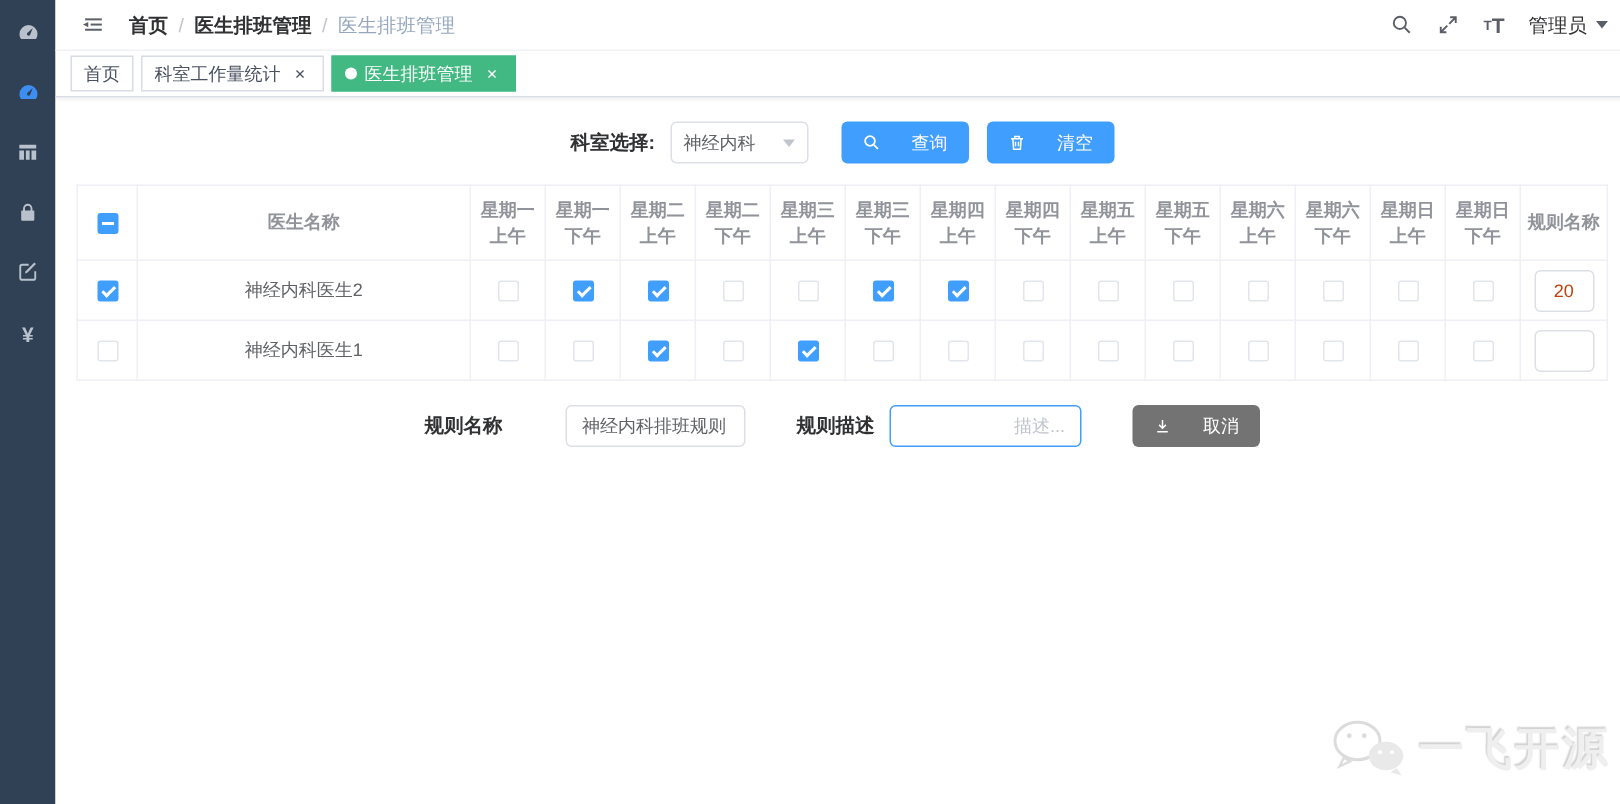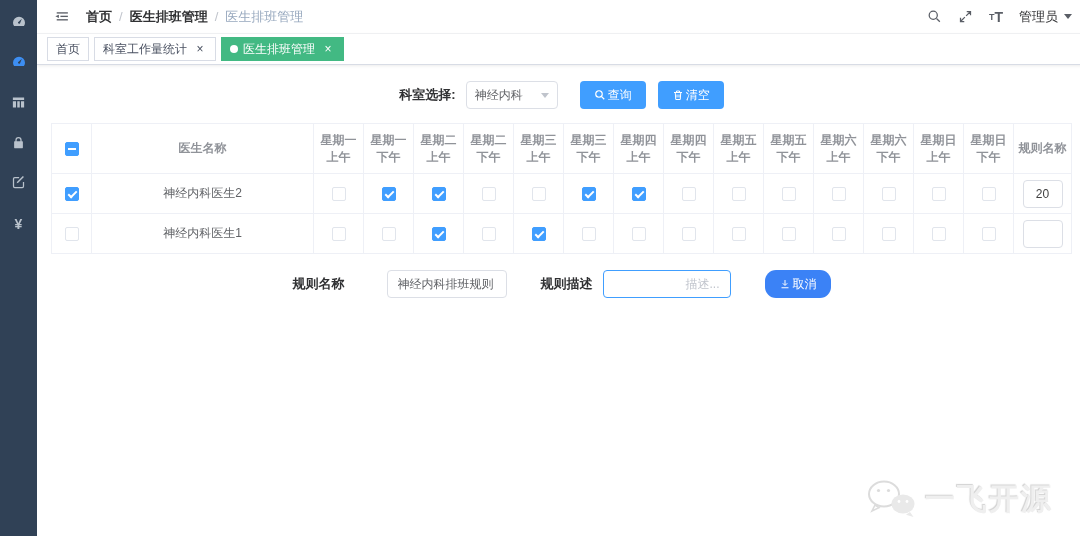--- a/index.html
+++ b/index.html
@@ -44,58 +44,58 @@
 
   
   .filter-row { display:flex; align-items:center; justify-content:center; margin:16px 0 14px; }
   .filter-label { font-size:13px; font-weight:bold; color:#303133; margin-right:10px; }
   .select-box { width:92px; height:28px; border:1px solid #dcdfe6; border-radius:4px; background:#fff;
     display:flex; align-items:center; padding:6px 8px; cursor:pointer; }
   .select-box .sel-val { font-size:12px; color:#606266; flex:1; }
   .sel-arrow { width:0; height:0; border-left:4px solid transparent; border-right:4px solid transparent;
     border-top:5px solid #c0c4cc; }
   .btn { height:28px; border:none; border-radius:4px; color:#fff; font-size:12px; padding:0 14px;
-    display:inline-flex; align-items:center; gap:2px; cursor:pointer;
+    display:inline-flex; align-items:center; gap:21px; cursor:pointer;
     font-family:Liberation Serif, serif; }
   .btn-blue { background:#409eff; }
-  .btn-red { background:#3b82f6;border-radius:11px; }
+  .btn-red { background:#737373; }
   .ml20 { margin-left:22px; } .ml10 { margin-left:12px; }
 
   
   .table-wrap { padding:0 14px; }
   table.sched { width:100%; border-collapse:collapse; table-layout:fixed; }
   table.sched th, table.sched td { border:1px solid #eef0f6; text-align:center; vertical-align:middle; }
   table.sched th { height:50px; color:#909399; font-size:12px; font-weight:bold; line-height:17px; }
   table.sched td { height:40px; color:#606266; font-size:12px; }
   col.c-check { width:40px; } col.c-name { width:222px; } col.c-day { width:50px; } col.c-limit { width:58px; }
 
   .cb { display:inline-block; width:14px; height:14px; border:1px solid #e1e5ec; border-radius:2px;
     background:#fff; position:relative; vertical-align:middle; cursor:pointer; }
   .cb.checked { background:#409eff; border-color:#409eff; }
   .cb.checked::after { content:""; position:absolute; left:4px; top:1px; width:3px; height:7px;
     border:solid #fff; border-width:0 2px 2px 0; transform:rotate(45deg); }
   .cb.indeterminate { background:#409eff; border-color:#409eff; }
   .cb.indeterminate::after { content:""; position:absolute; left:2px; top:5px; width:8px; height:2px; background:#fff; }
 
   .limit-input { width:40px; height:28px; border:1px solid #dcdfe6; border-radius:4px; text-align:center;
-    font-size:12px; color:#404040; outline:none; font-family:inherit; }
+    font-size:12px; color:#c2410c; outline:none; font-family:inherit; }
 
   
   .rule-row { display:flex; align-items:center; justify-content:center; margin-top:16px; gap:10px; }
   .rule-label { font-size:13px; font-weight:bold; color:#303133; }
   .rule-input { height:28px; border:1px solid #dcdfe6; border-radius:4px; padding:0 10px; font-size:12px;
     color:#606266; outline:none; font-family:inherit; }
   .rule-input::placeholder { color:#c0c4cc; }
   .rule-input.focused { border-color:#409eff;text-align:right; }
   #rule-name-input { width:120px;margin-left:32px; }
   #rule-desc-input { width:128px; }
   .gap6 { width:14px; }
 
   
-  .watermark { position:absolute; right:33px; bottom:16px; display:flex; align-items:center; gap:8px;
+  .watermark { position:absolute; right:12px; bottom:16px; display:flex; align-items:center; gap:8px;
     pointer-events:none; }
   .wm-text { font-size:30px; font-weight:bold; color:#efefef;
     text-shadow:-1px -1px 1px #d2d2d2, 1px 1px 1px #ffffff; letter-spacing:2px; }
 </style>
 </head>
 <body>
 
 <div class="app">
 
   <aside class="sidebar">

